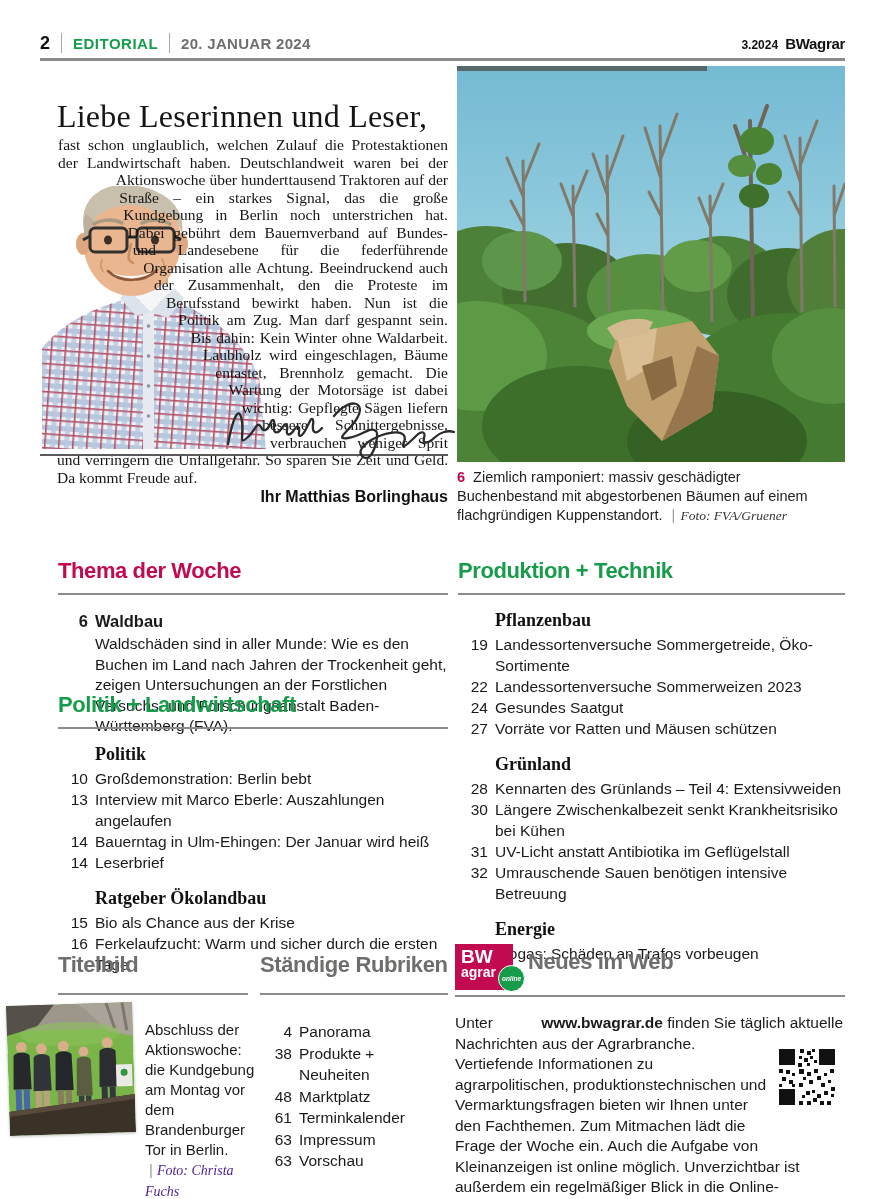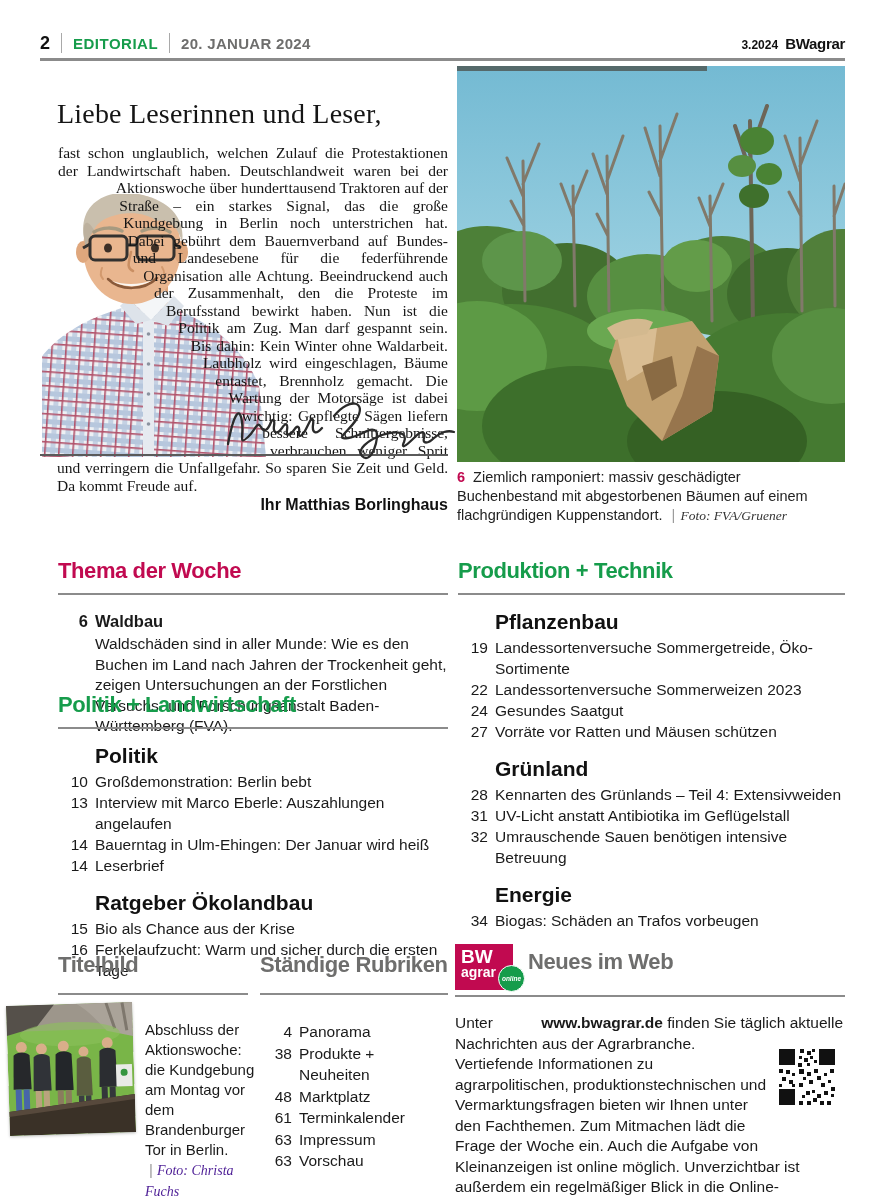--- a/index.html
+++ b/index.html
@@ -21,40 +21,40 @@
 
   
   .forest { left:457px; top:66px; width:388px; height:396px; overflow:hidden; background:#9fd0df; }
   .caption { left:457px; top:468px; width:388px; font-size:14.5px; line-height:19px; color:#222; }
   .cap-num { color:#c10a50; font-weight:700; margin-right:8px; }
   .cap-div { color:#9a9a9a; margin:0 5px; }
   .cap-credit { font-family:"Liberation Serif", serif; font-style:italic; font-size:13.5px; color:#333; }
 
   
   .editorial { left:57px; top:98px; width:391px; }
-  .headline { font-family:"Liberation Serif", serif; font-weight:400; font-size:28px;
-              letter-spacing:.2px; color:#151515; margin-bottom:14px; }
+  .headline { font-family:"Liberation Serif", serif; font-weight:400; font-size:32px;
+              letter-spacing:.2px; color:#151515; margin-bottom:1px; }
   .ed-body { font-family:"Liberation Serif", serif; font-size:15.5px; line-height:17.5px;
              text-align:justify; hyphens:auto; color:#151515; }
   .wrap-spacer { float:left; width:1px; height:50px; }
   .man-float { float:left; clear:left; width:230px; height:263px; margin-left:-17px;
                shape-outside:polygon(0 0, 24% 0, 27% 12%, 32% 28%, 44% 44%, 58% 60%, 71% 75%, 85% 90%, 100% 100%, 0 100%);
                shape-margin:7px; }
   .signoff { clear:none; text-align:right; font-family:"Liberation Sans", sans-serif;
              font-weight:700; font-size:16px; margin-top:2px; color:#111; }
   .ed-rule { left:40px; top:454px; width:408px; height:2px; background:#5a5a5a; }
   .signature { left:222px; top:392px; width:238px; height:84px; z-index:3; }
 
   
   .sec { }
   .sec h2 { font-size:22px; font-weight:700; letter-spacing:-.4px; margin-bottom:9px; }
   .green { color:#169c4b; } .magenta { color:#c10a50; }
   .sec-rule { height:2px; background:#8b8b8b; }
   .toc-list { margin-top:4px; }
-  .group-head { font-size:21px; font-weight:700; color:#111; margin:15px 0 3px 37px; }
+  .group-head { font-size:18px; font-weight:700; color:#111; margin:15px 0 3px 37px;font-family:Liberation Serif, serif; }
   .toc-row { display:grid; grid-template-columns:30px 7px 1fr; font-size:15.5px; line-height:21px; color:#1a1a1a; }
   .toc-row .n { text-align:right; }
   .toc-row.lead { font-weight:700; font-size:16.5px; margin-top:16px; }
   .toc-desc { margin-left:37px; font-size:15.5px; line-height:20.5px; margin-top:2px; color:#1a1a1a; }
 
   .sec-thema { left:58px; top:558px; width:390px; }
   .sec-prod  { left:458px; top:558px; width:387px; }
   .sec-pol   { left:58px; top:692px; width:390px; }
 
   
@@ -275,20 +275,25 @@
         <span>Vorräte vor Ratten und Mäusen schützen</span>
       </div>
 
     <div class="group-head">Grünland</div>
     <div class="toc-row">
         <span class="n">28</span>
         <span></span>
         <span>Kennarten des Grünlands – Teil 4: Extensivweiden</span>
       </div>
 
+    <div class="toc-row">
+        <span class="n">30</span>
+        <span></span>
+        <span>Längere Zwischenkalbezeit senkt Krankheitsrisiko bei Kühen</span>
+      </div>
     <div class="toc-row">
         <span class="n">31</span>
         <span></span>
         <span>UV-Licht anstatt Antibiotika im Geflügelstall</span>
       </div>
     <div class="toc-row">
         <span class="n">32</span>
         <span></span>
         <span>Umrauschende Sauen benötigen intensive Betreuung</span>
       </div>

